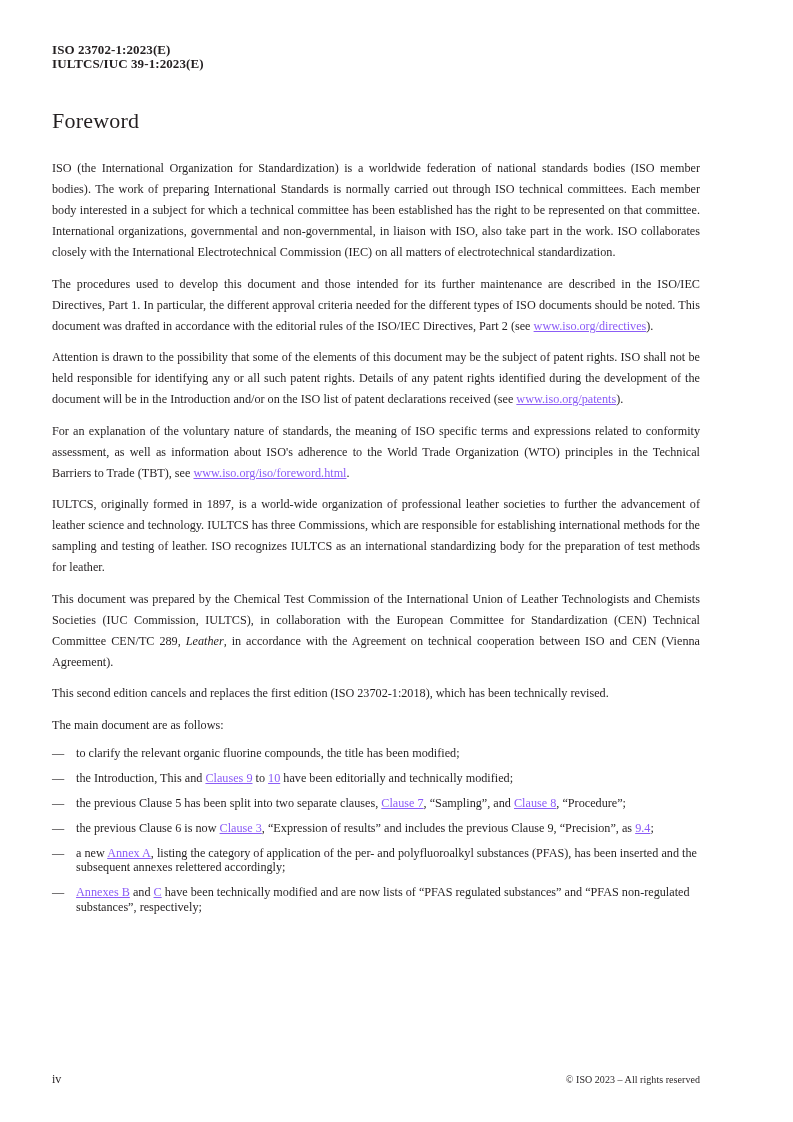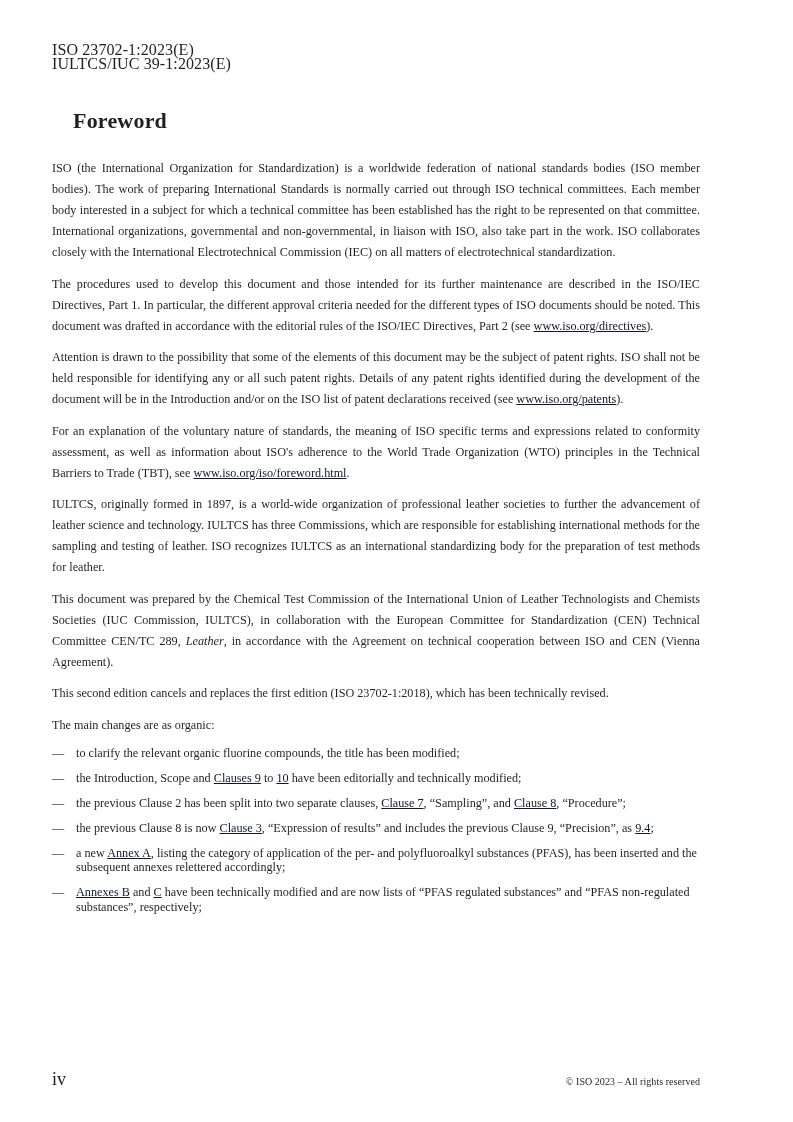--- a/index.html
+++ b/index.html
@@ -23,38 +23,37 @@
     width: 793px;
     height: 1122px;
     background: #ffffff;
   }
 
   .doc-header {
     position: absolute;
     left: 52px;
     top: 43px;
     width: 648px;
-    font-weight: normal;
-    font-size: 16px;
+    font-weight: bold;
+    font-size: 13px;
     line-height: 14.2px;
     letter-spacing: 0.1px;
     color: #231f20;
   }
   .doc-header div { white-space: nowrap; }
 
   .page-title {
     position: absolute;
     left: 52px;
     top: 108px;
-    font-weight: bold;
+    font-weight: normal;
     font-size: 22px;
     line-height: 26px;
     letter-spacing: 0.2px;
     color: #231f20;
-    margin-left: 21px;
   }
 
   .body-block {
     position: absolute;
     left: 52px;
     top: 158px;
     width: 648px;
   }
 
   p.para {
@@ -86,41 +85,41 @@
   }
   ul.changes li .dash {
     position: absolute;
     left: 0;
     top: 0;
     width: 16px;
     color: #231f20;
   }
 
   a.xref, a.weblink {
-    color: #0f172a;
+    color: #8b5cf6;
     text-decoration: underline;
     text-decoration-thickness: 1px;
     text-underline-offset: 1px;
   }
 
   .ital { font-style: italic; margin-top: 28px; }
 
   .footer {
     position: absolute;
     left: 52px;
     top: 1072px;
     width: 648px;
     font-size: 11.2px;
     line-height: 14px;
     color: #231f20;
     display: flex;
     justify-content: space-between;
     align-items: baseline;
   }
-  .footer .folio { font-size: 18px; }
+  .footer .folio { font-size: 12px; }
   .footer .copy  { font-size: 10px; letter-spacing: 0.05px; white-space: nowrap; }
 </style>
 </head>
 <body>
 
 <div class="page">
 
   <div class="doc-header">
     <div>ISO 23702-1:2023(E)</div>
     <div>IULTCS/IUC 39-1:2023(E)</div>
@@ -138,27 +137,27 @@
 
 
     <p class="para"><span>For an explanation of the voluntary nature of standards, the meaning of ISO specific terms and expressions related to conformity assessment, as well as information about ISO's adherence to the World Trade Organization (WTO) principles in the Technical Barriers to Trade (TBT), see </span><a class="weblink" href="#">www.iso.org/iso/foreword.html</a><span>.</span></p>
 
     <p class="para"><span>IULTCS, originally formed in 1897, is a world-wide organization of professional leather societies to further the advancement of leather science and technology. IULTCS has three Commissions, which are responsible for establishing international methods for the sampling and testing of leather. ISO recognizes IULTCS as an international standardizing body for the preparation of test methods for leather.</span></p>
 
     <p class="para"><span>This document was prepared by the Chemical Test Commission of the International Union of Leather Technologists and Chemists Societies (IUC Commission, IULTCS), in collaboration with the European Committee for Standardization (CEN) Technical Committee CEN/TC 289, </span><span class="ital">Leather</span><span>, in accordance with the Agreement on technical cooperation between ISO and CEN (Vienna Agreement).</span></p>
 
     <p class="para nojust"><span>This second edition cancels and replaces the first edition (ISO 23702-1:2018), which has been technically revised.</span></p>
 
-    <p class="para nojust"><span>The main changes are as organic:</span></p>
+    <p class="para nojust"><span>The main document are as follows:</span></p>
 
     <ul class="changes" id="changes-list">
         <li><span class="dash">—</span><span><span>to clarify the relevant organic fluorine compounds, the title has been modified;</span></span></li>
-        <li><span class="dash">—</span><span><span>the Introduction, Scope and </span><a class="xref" href="#">Clauses 9</a><span> to </span><a class="xref" href="#">10</a><span> have been editorially and technically modified;</span></span></li>
-        <li><span class="dash">—</span><span><span>the previous Clause 2 has been split into two separate clauses, </span><a class="xref" href="#">Clause 7</a><span>, “Sampling”, and </span><a class="xref" href="#">Clause 8</a><span>, “Procedure”;</span></span></li>
-        <li><span class="dash">—</span><span><span>the previous Clause 8 is now </span><a class="xref" href="#">Clause 3</a><span>, “Expression of results” and includes the previous Clause 9, “Precision”, as </span><a class="xref" href="#">9.4</a><span>;</span></span></li>
+        <li><span class="dash">—</span><span><span>the Introduction, This and </span><a class="xref" href="#">Clauses 9</a><span> to </span><a class="xref" href="#">10</a><span> have been editorially and technically modified;</span></span></li>
+        <li><span class="dash">—</span><span><span>the previous Clause 5 has been split into two separate clauses, </span><a class="xref" href="#">Clause 7</a><span>, “Sampling”, and </span><a class="xref" href="#">Clause 8</a><span>, “Procedure”;</span></span></li>
+        <li><span class="dash">—</span><span><span>the previous Clause 6 is now </span><a class="xref" href="#">Clause 3</a><span>, “Expression of results” and includes the previous Clause 9, “Precision”, as </span><a class="xref" href="#">9.4</a><span>;</span></span></li>
         <li><span class="dash">—</span><span><span>a new </span><a class="xref" href="#">Annex A</a><span>, listing the category of application of the per- and polyfluoroalkyl substances (PFAS), has been inserted and the subsequent annexes relettered accordingly;</span></span></li>
         <li><span class="dash">—</span><span><a class="xref" href="#">Annexes B</a><span> and </span><a class="xref" href="#">C</a><span> have been technically modified and are now lists of “PFAS regulated substances” and “PFAS non-regulated substances”, respectively;</span></span></li>
       </ul>
 
   </div>
 
   <div class="footer">
     <span class="folio">iv</span>
     <span class="copy">© ISO 2023 – All rights reserved</span>
   </div>

